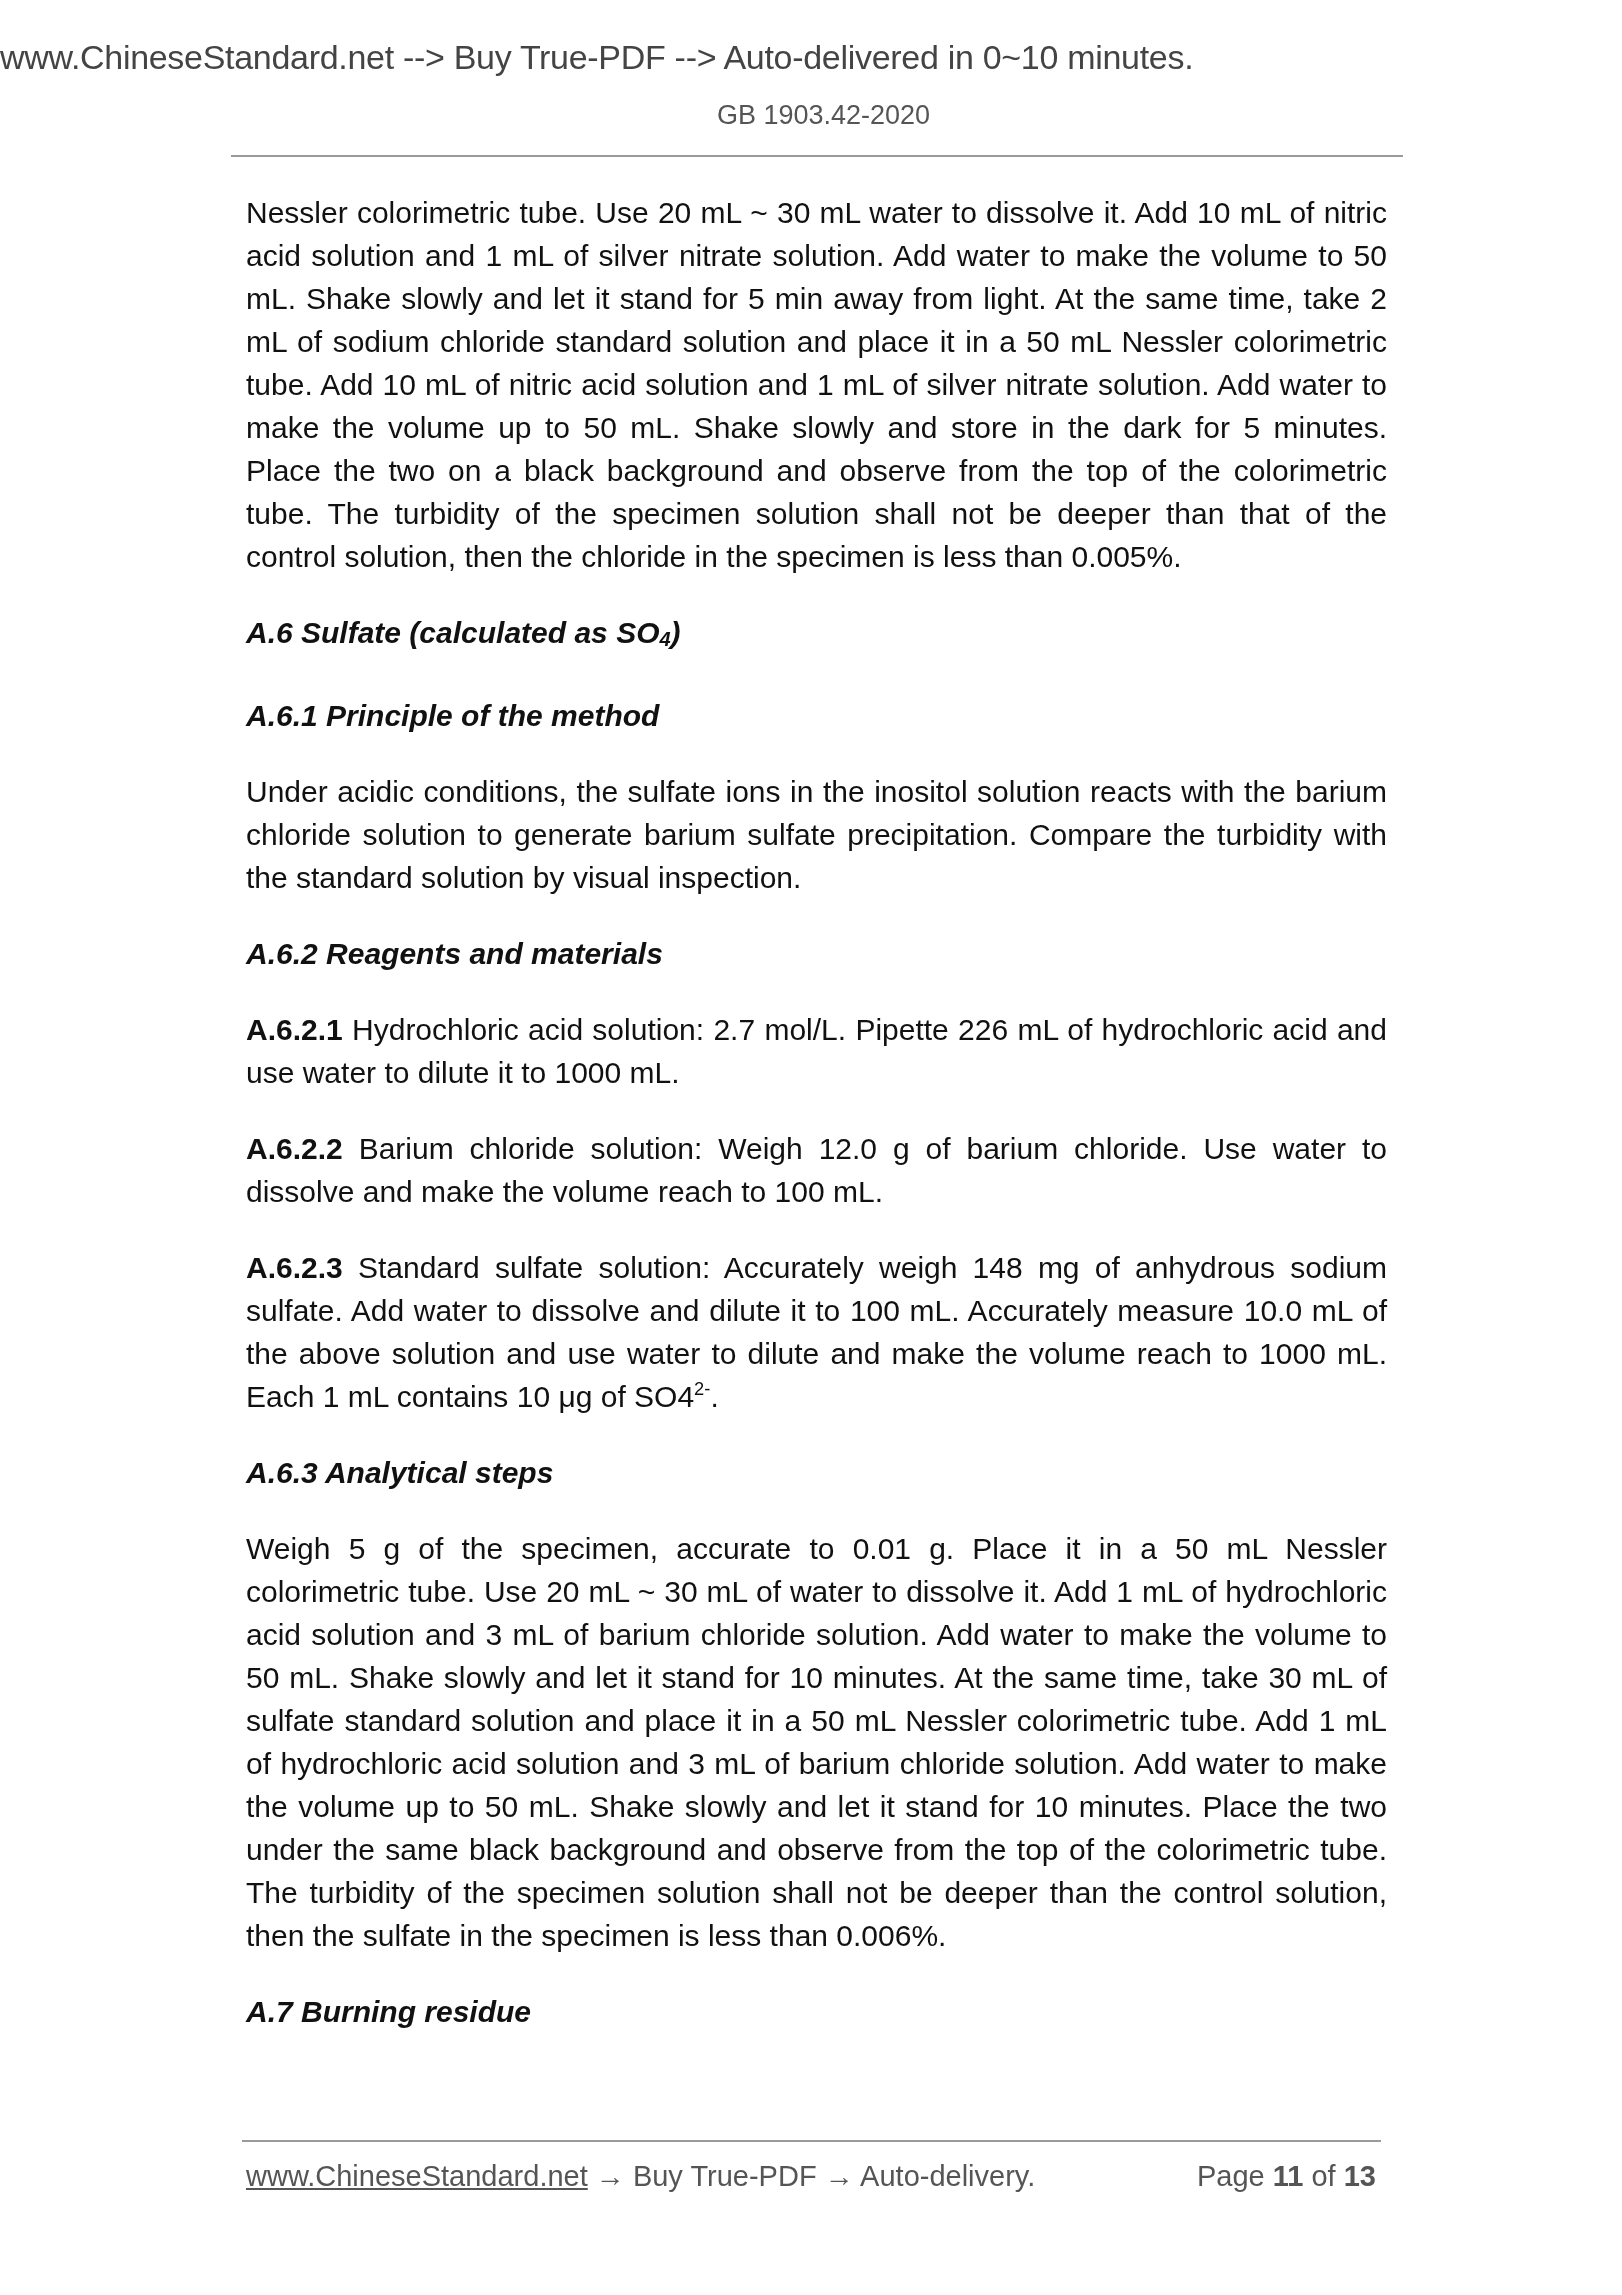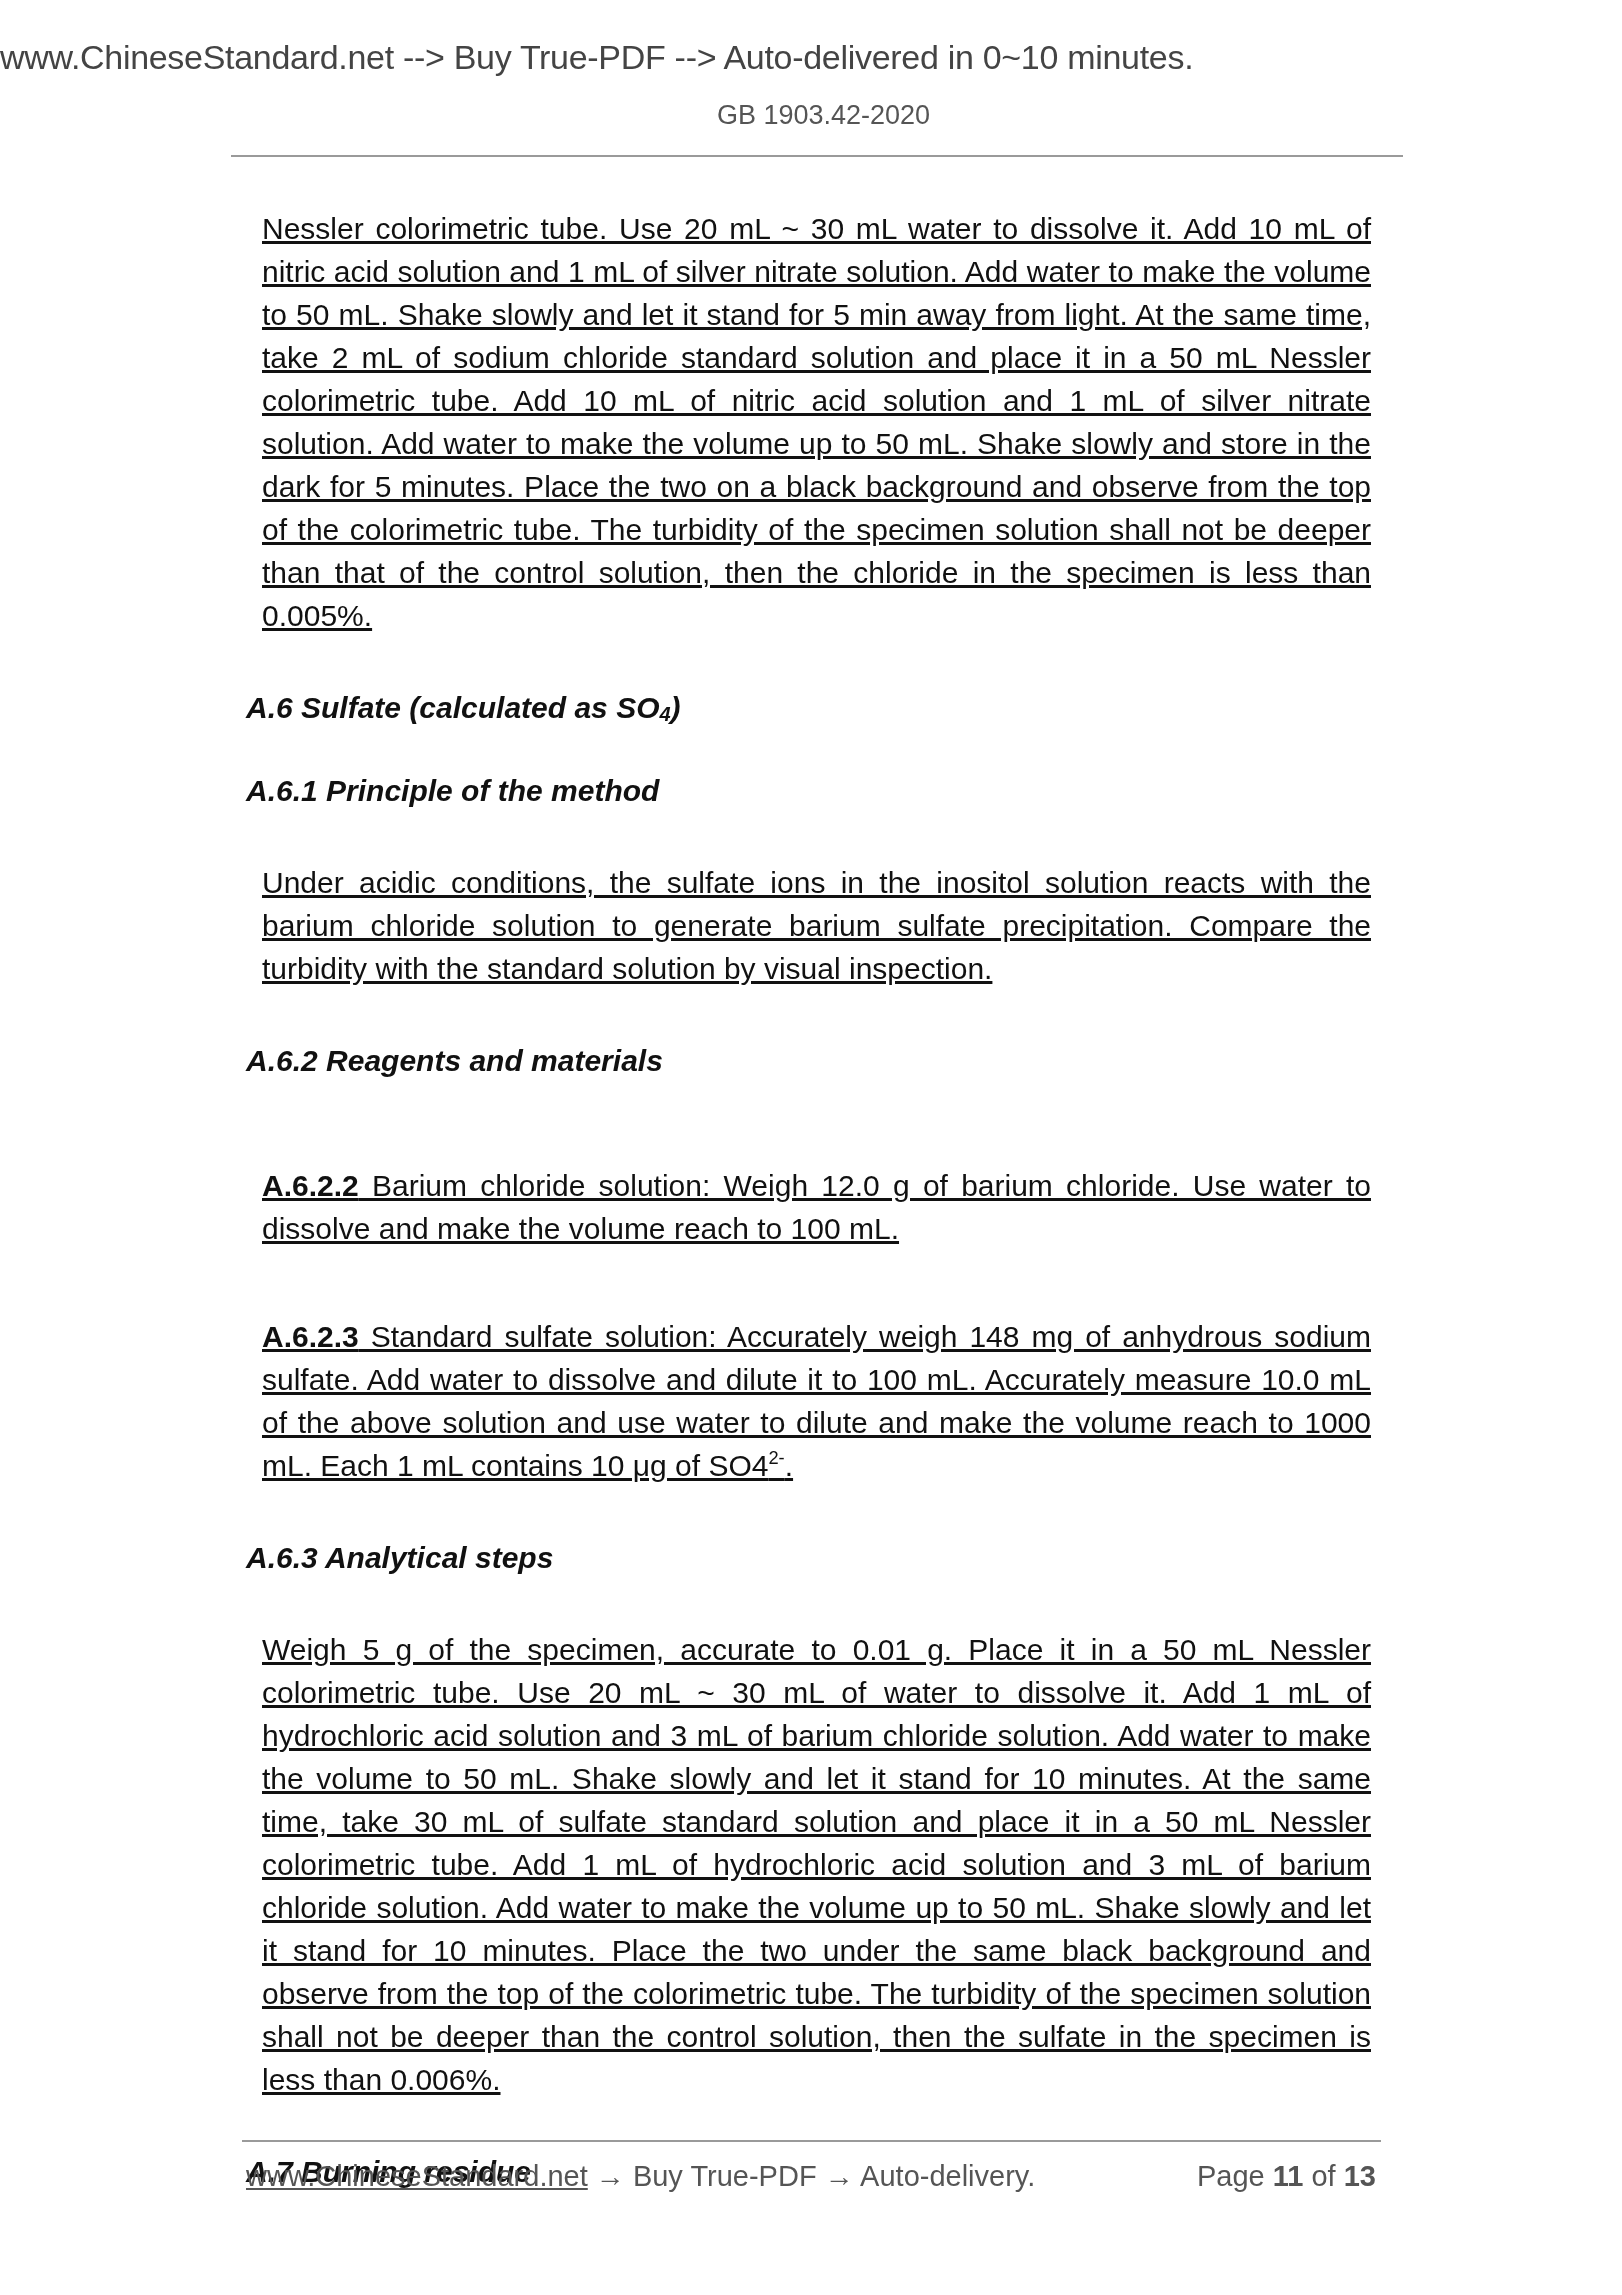--- a/index.html
+++ b/index.html
@@ -1,21 +1,21 @@
 <!DOCTYPE html>
 <html style="font-size:13.3px"><head>
 <meta charset="utf-8">
 <style>
   html,body{margin:0;padding:0;background:#fff;}
   body{width:1623px;height:2295px;position:relative;overflow:hidden;font-family:"Liberation Sans",sans-serif;color:#111;}
   .hdr1{position:absolute;left:0;width:1623px;top:38px;text-align:left;font-size:34px;color:#444;letter-spacing:-0.3px;}
   .hdr2{position:absolute;left:12px;width:1623px;top:100px;text-align:center;font-size:27px;color:#555;}
   .rule-top{position:absolute;left:231px;width:1172px;top:155px;height:1.7px;background:#9a9a9a;}
   .content{position:absolute;left:246px;width:1141px;top:191px;font-size:30px;line-height:43px;}
-  .content p{margin:16px;text-align:justify;text-decoration:underline;}
+  .content p{margin:0;text-align:justify;}
   .content h3{margin:0;font-size:30px;font-weight:bold;line-height:43px;font-style:italic;}
   .gap{height:33px;}
   .sub{font-size:20px;vertical-align:-3.3px;}
   .sup{font-size:18.3px;vertical-align:11.7px;line-height:0;}
   .rule-bot{position:absolute;left:242px;width:1139px;top:2140px;height:1.7px;background:#9a9a9a;}
   .footer{position:absolute;left:246px;width:1130px;top:2160px;font-size:29px;color:#555;display:flex;justify-content:space-between;}
   .footer a{color:#555;text-decoration:underline;}
   .pg b{color:#555;}
 </style>
 </head>
@@ -29,20 +29,21 @@
   <p>Nessler colorimetric tube. Use 20 mL ~ 30 mL water to dissolve it. Add 10 mL of nitric acid solution and 1 mL of silver nitrate solution. Add water to make the volume to 50 mL. Shake slowly and let it stand for 5 min away from light. At the same time, take 2 mL of sodium chloride standard solution and place it in a 50 mL Nessler colorimetric tube. Add 10 mL of nitric acid solution and 1 mL of silver nitrate solution. Add water to make the volume up to 50 mL. Shake slowly and store in the dark for 5 minutes. Place the two on a black background and observe from the top of the colorimetric tube. The turbidity of the specimen solution shall not be deeper than that of the control solution, then the chloride in the specimen is less than 0.005%.</p>
   <div class="gap"></div>
   <h3><span>A.6 Sulfate (calculated as SO</span><span class="sub">4</span><span>)</span></h3>
   <div class="gap"></div>
   <h3>A.6.1 Principle of the method</h3>
   <div class="gap"></div>
   <p>Under acidic conditions, the sulfate ions in the inositol solution reacts with the barium chloride solution to generate barium sulfate precipitation. Compare the turbidity with the standard solution by visual inspection.</p>
   <div class="gap"></div>
   <h3>A.6.2 Reagents and materials</h3>
   <div class="gap"></div>
+  <p><b>A.6.2.1</b><span> Hydrochloric acid solution: 2.7 mol/L. Pipette 226 mL of hydrochloric acid and use water to dilute it to 1000 mL.</span></p>
   <div class="gap"></div>
   <p><b>A.6.2.2</b><span> Barium chloride solution: Weigh 12.0 g of barium chloride. Use water to dissolve and make the volume reach to 100 mL.</span></p>
   <div class="gap"></div>
   <p><b>A.6.2.3</b><span> Standard sulfate solution: Accurately weigh 148 mg of anhydrous sodium sulfate. Add water to dissolve and dilute it to 100 mL. Accurately measure 10.0 mL of the above solution and use water to dilute and make the volume reach to 1000 mL. Each 1 mL contains 10 μg of SO4</span><span class="sup">2-</span><span>.</span></p>
   <div class="gap"></div>
   <h3>A.6.3 Analytical steps</h3>
   <div class="gap"></div>
   <p>Weigh 5 g of the specimen, accurate to 0.01 g. Place it in a 50 mL Nessler colorimetric tube. Use 20 mL ~ 30 mL of water to dissolve it. Add 1 mL of hydrochloric acid solution and 3 mL of barium chloride solution. Add water to make the volume to 50 mL. Shake slowly and let it stand for 10 minutes. At the same time, take 30 mL of sulfate standard solution and place it in a 50 mL Nessler colorimetric tube. Add 1 mL of hydrochloric acid solution and 3 mL of barium chloride solution. Add water to make the volume up to 50 mL. Shake slowly and let it stand for 10 minutes. Place the two under the same black background and observe from the top of the colorimetric tube. The turbidity of the specimen solution shall not be deeper than the control solution, then the sulfate in the specimen is less than 0.006%.</p>
   <div class="gap"></div>
   <h3>A.7 Burning residue</h3>

